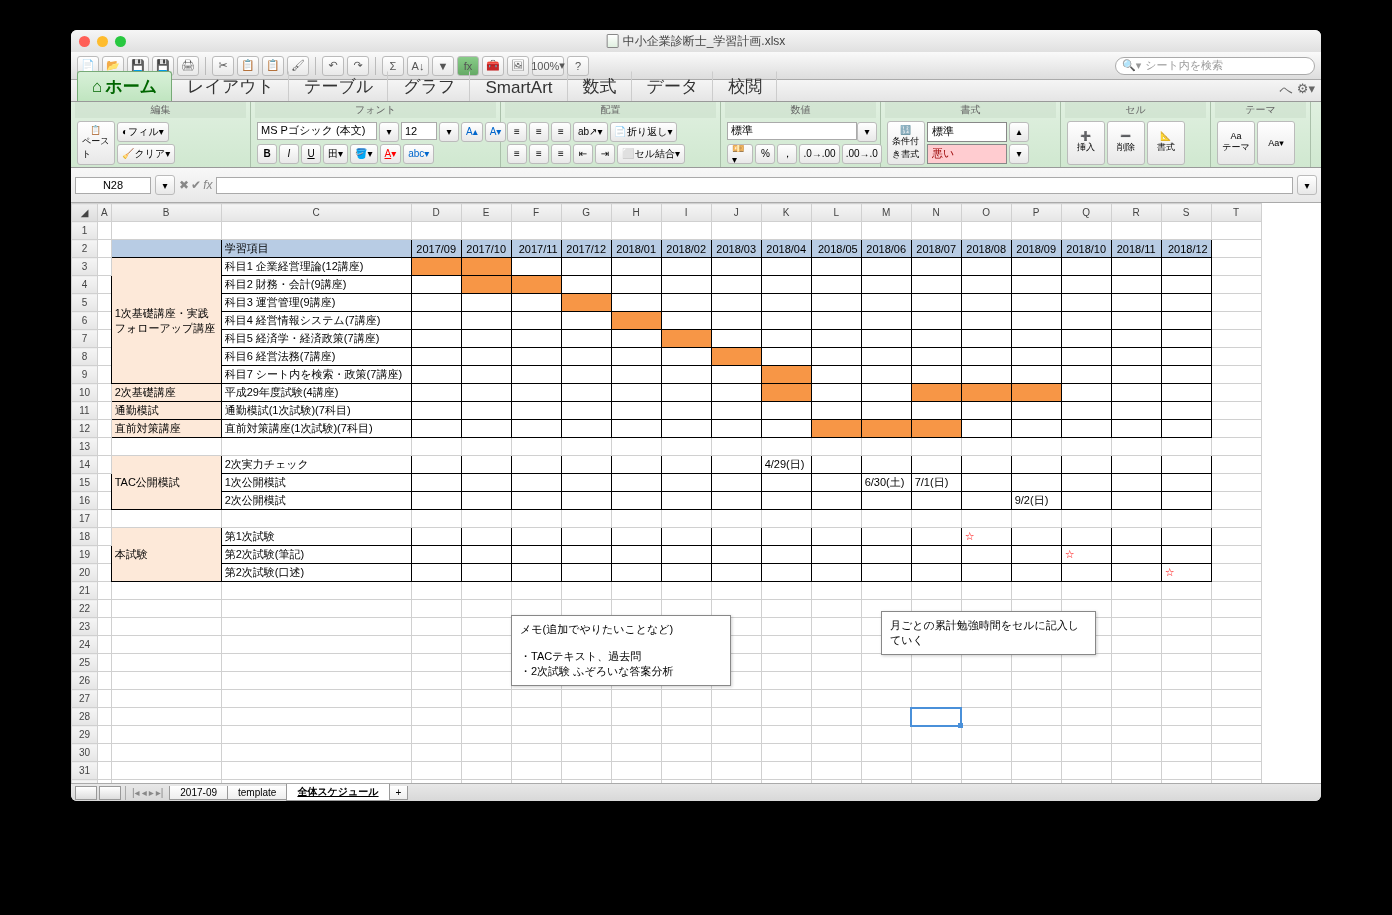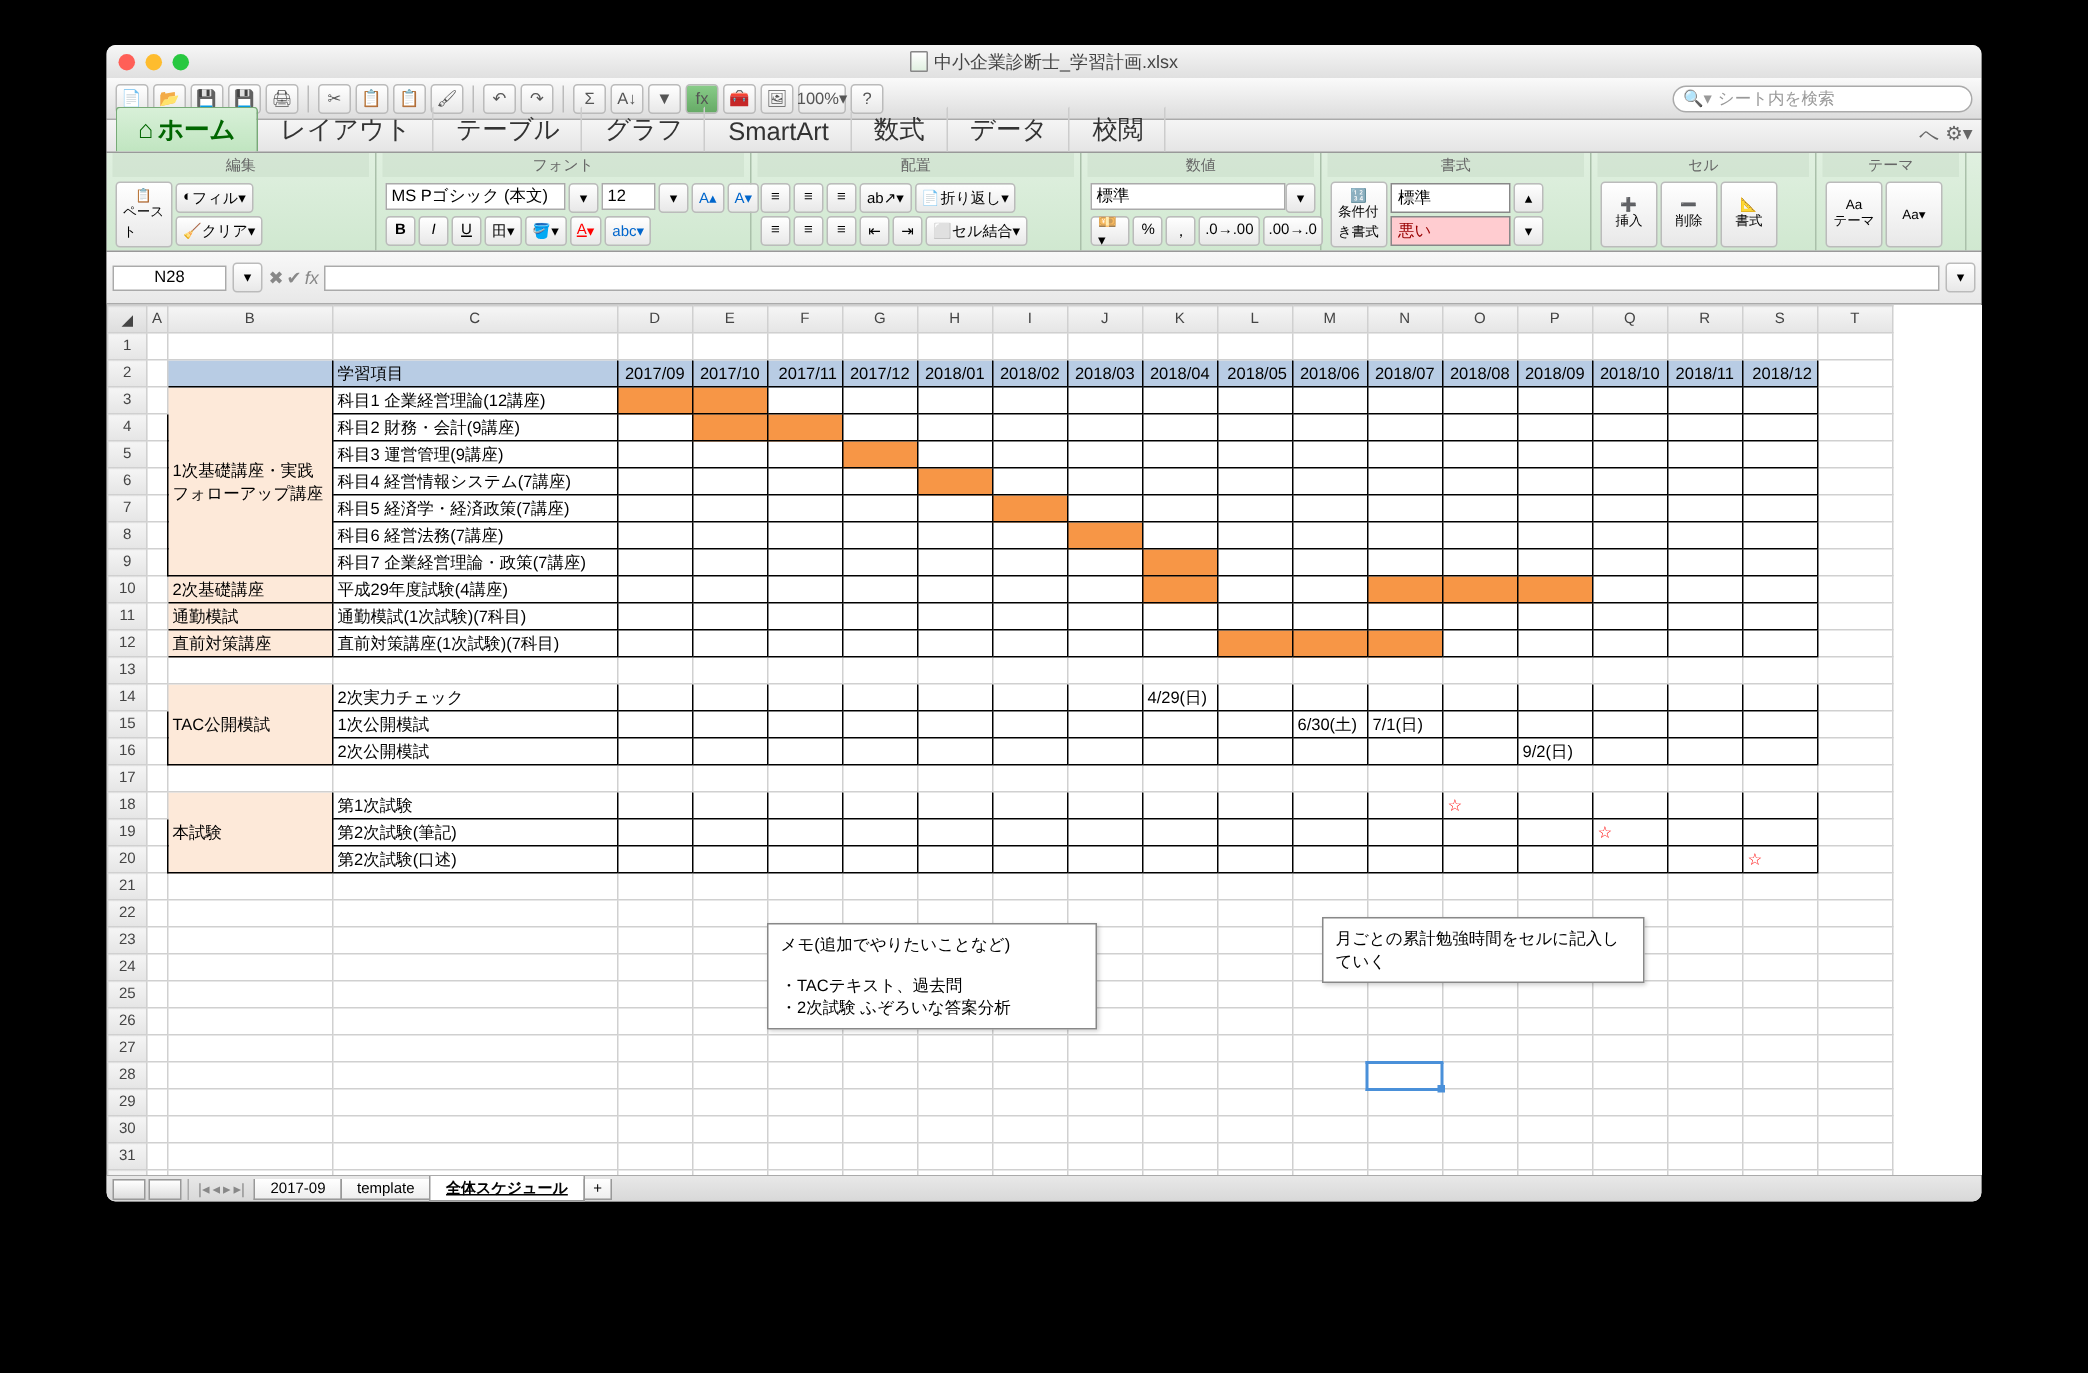--- a/index.html
+++ b/index.html
@@ -457,21 +457,21 @@
             <td class="thin-b"></td>
             <td class="thin-b"></td>
             <td class="thin-b"></td>
             <td class="thin-b"></td>
             <td class="thin-b tb-r"></td>
             <td class=""></td>
           </tr>
           <tr>
             <th class="rowh">9</th>
             <td class=""></td>
-            <td class="thin-b">科目7 企業経営理論・政策(7講座)</td>
+            <td class="thin-b">科目7 シート内を検索・政策(7講座)</td>
             <td class="thin-b"></td>
             <td class="thin-b"></td>
             <td class="thin-b"></td>
             <td class="thin-b"></td>
             <td class="thin-b"></td>
             <td class="thin-b"></td>
             <td class="thin-b"></td>
             <td class="thin-b orange"></td>
             <td class="thin-b"></td>
             <td class="thin-b"></td>

